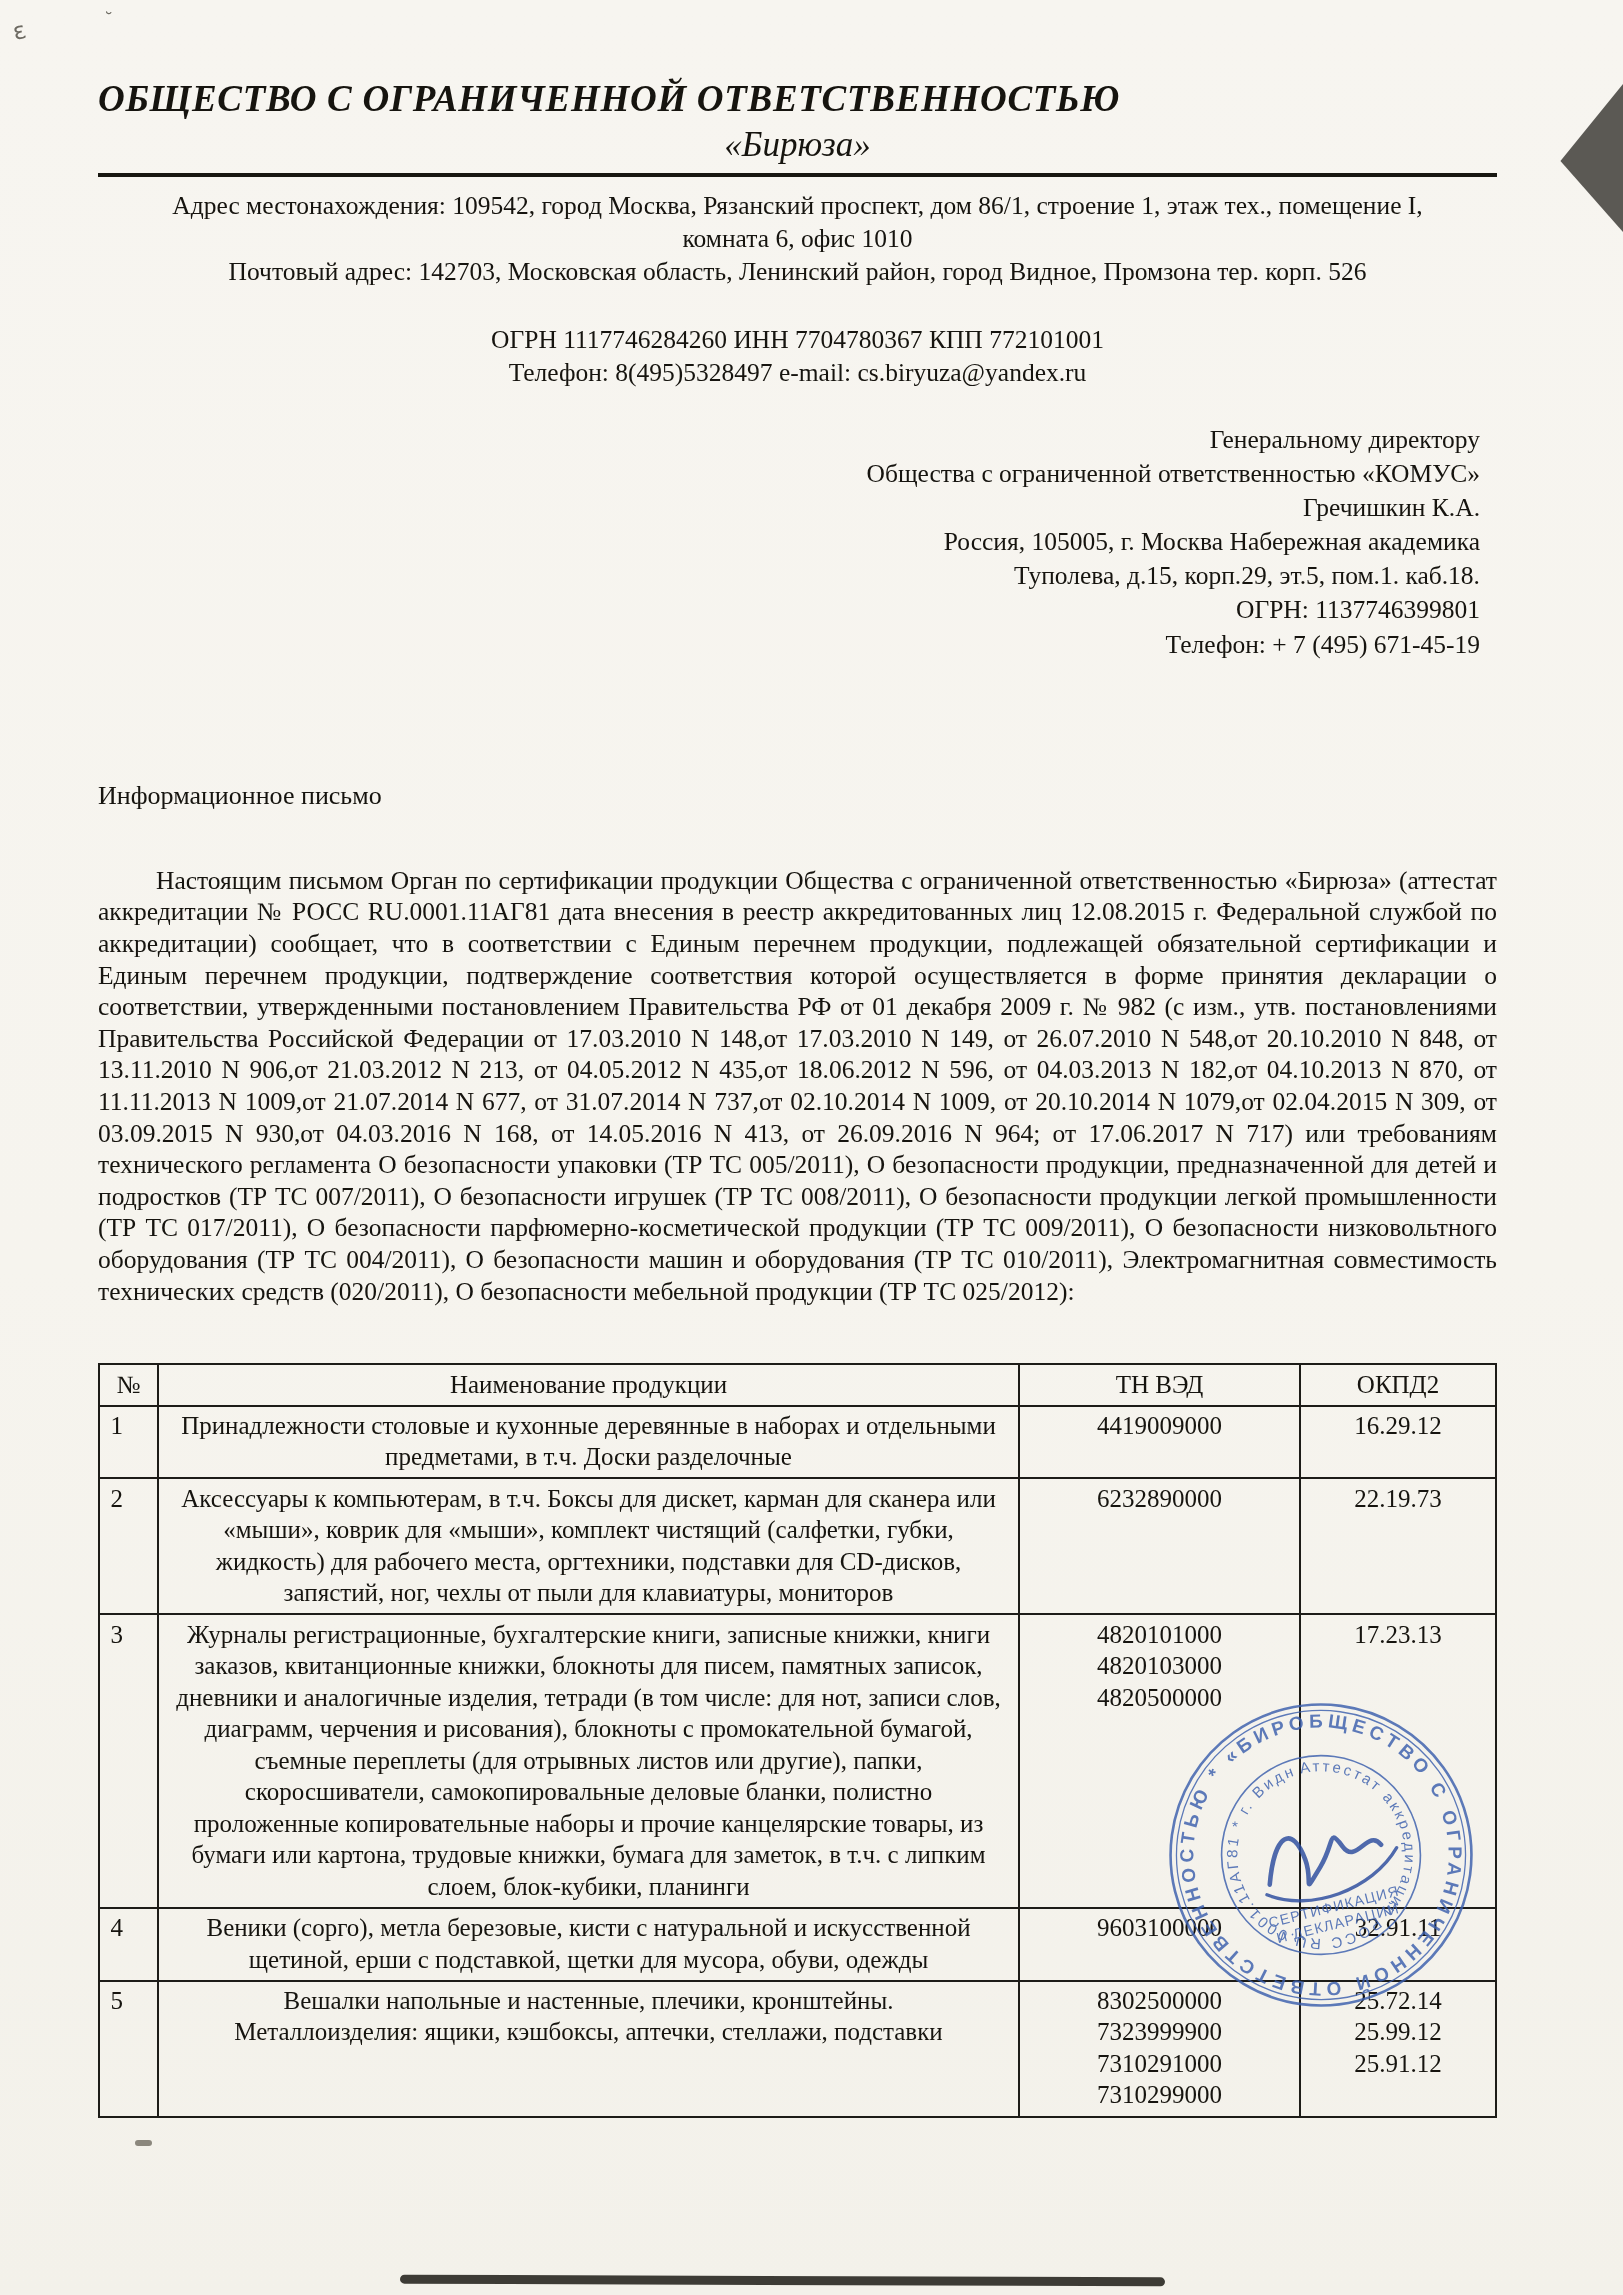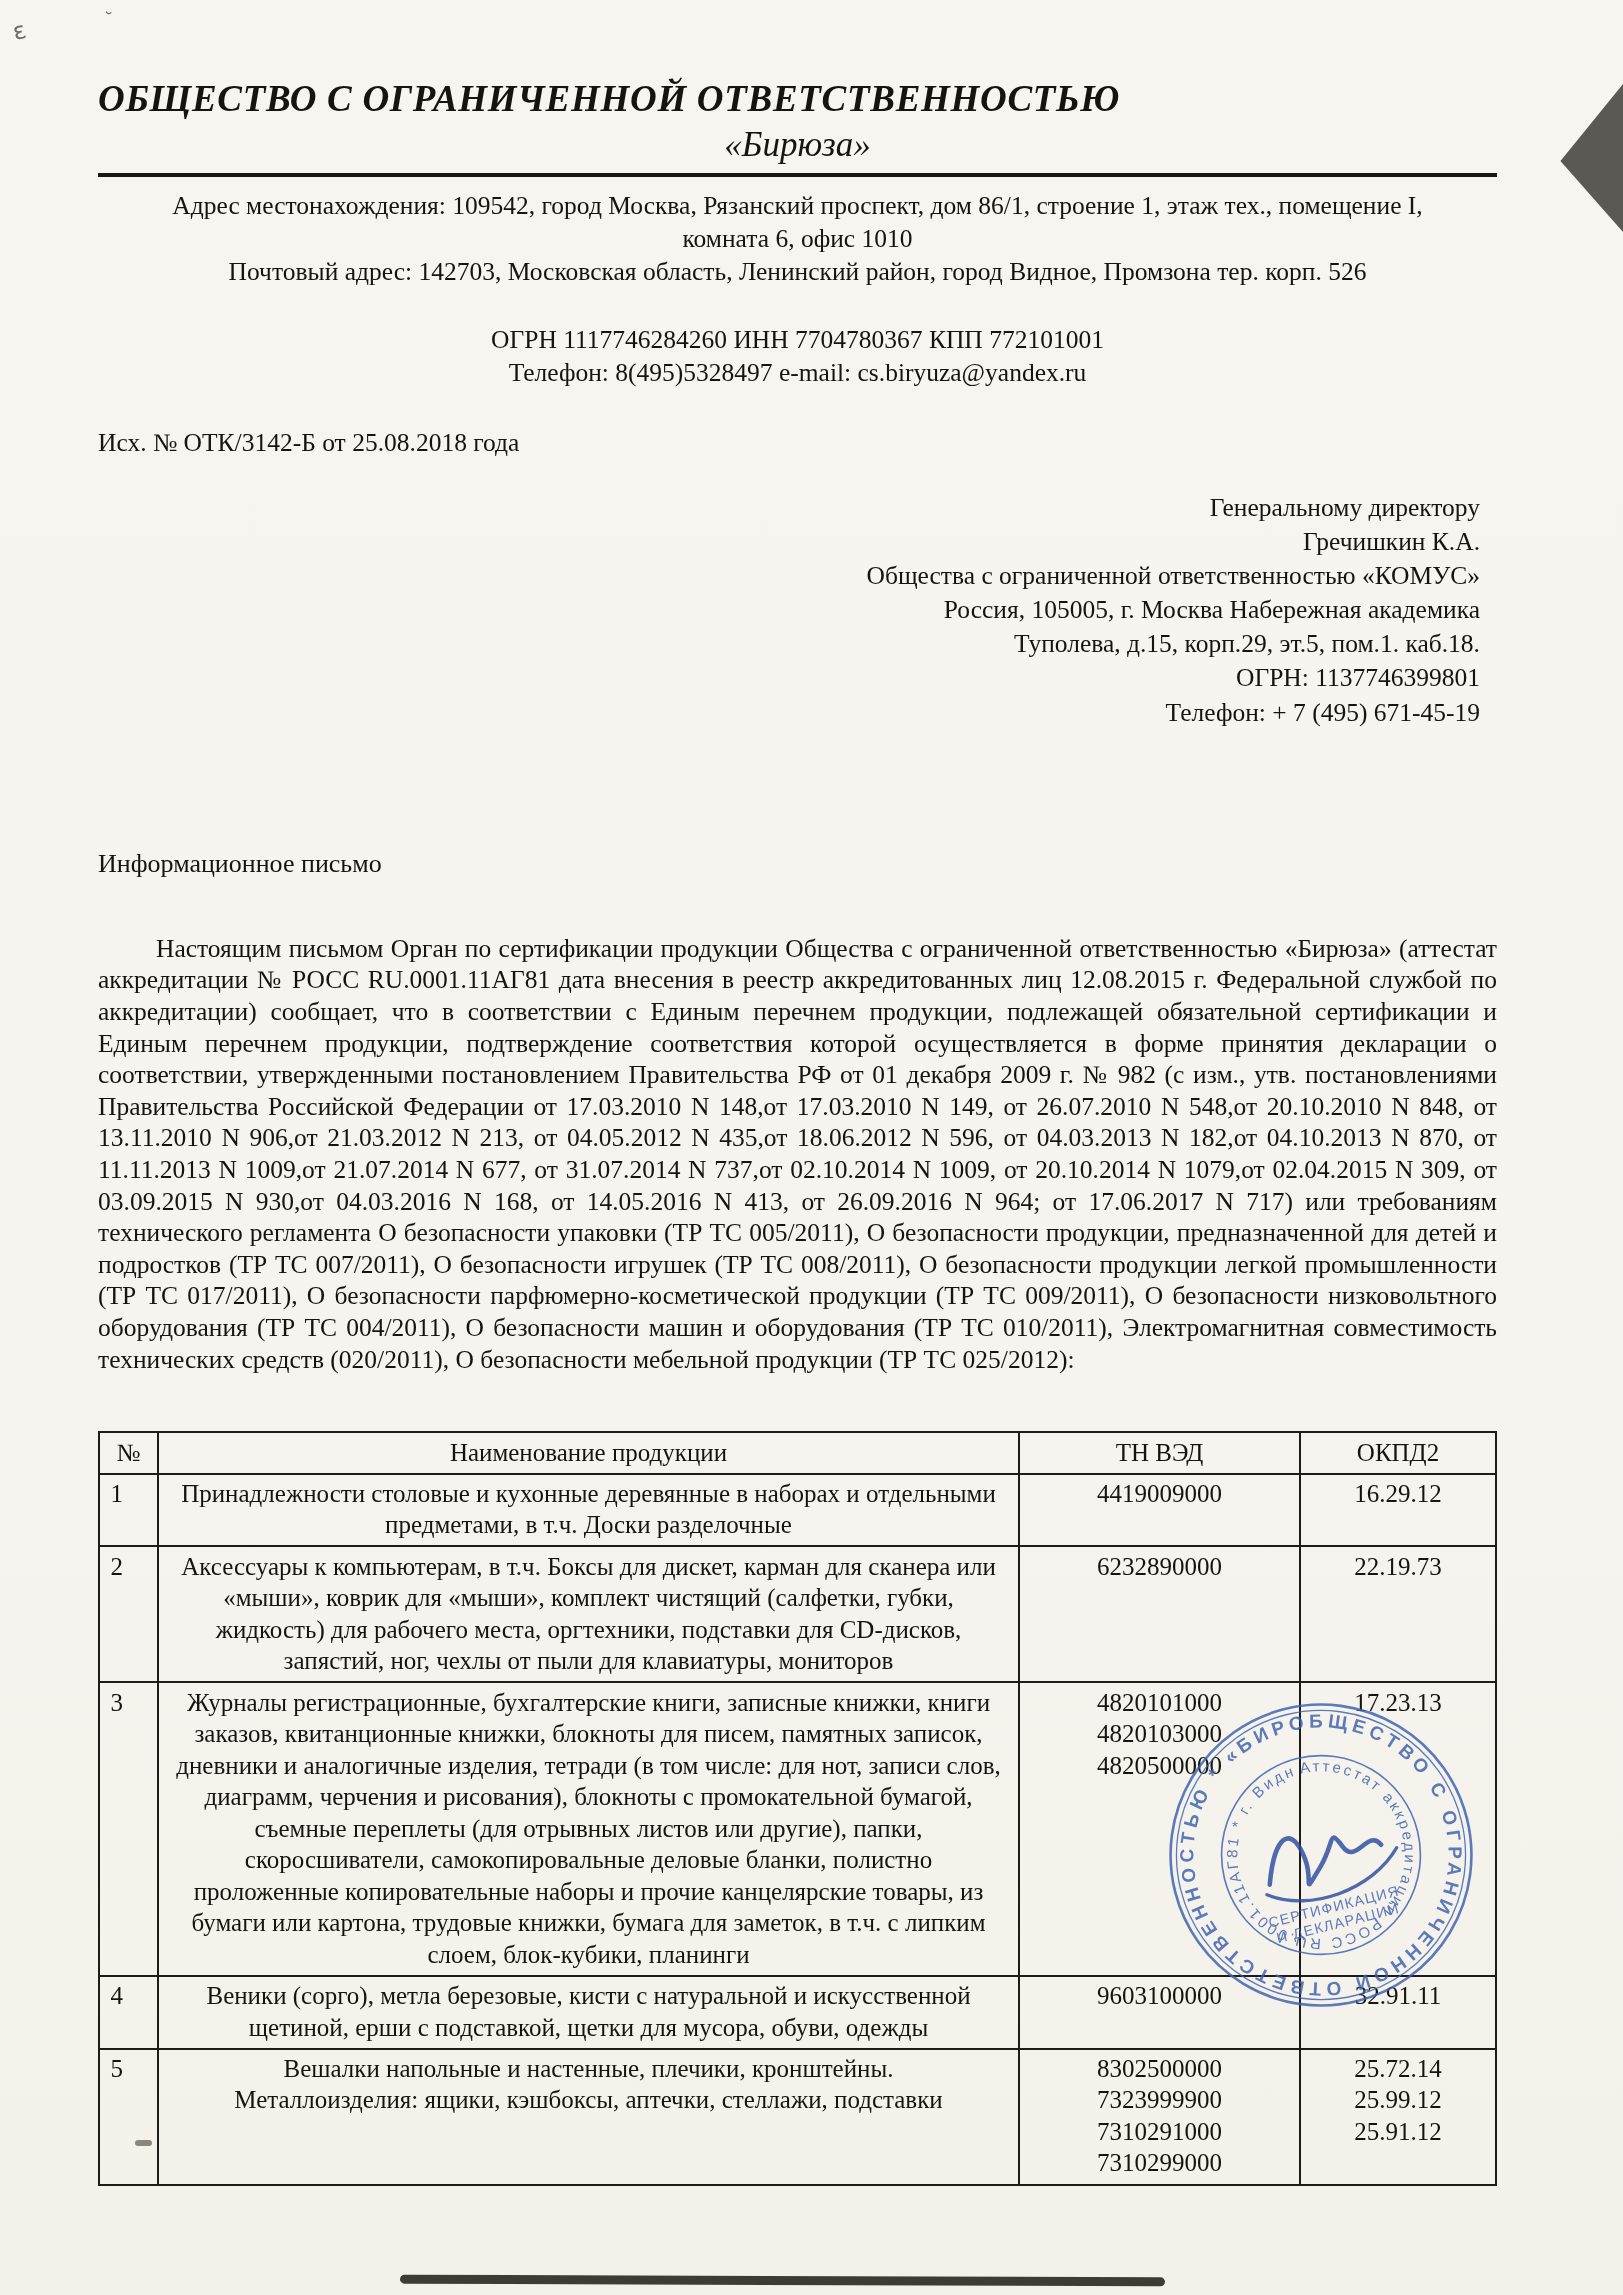--- a/index.html
+++ b/index.html
@@ -164,26 +164,25 @@
         <div class="addr-line">Адрес местонахождения: 109542, город Москва, Рязанский проспект, дом 86/1, строение 1, этаж тех., помещение I, комната 6, офис 1010</div>
         <div class="addr-line">Почтовый адрес: 142703, Московская область, Ленинский район, город Видное, Промзона тер. корп. 526</div>
       </div>
 
       <div class="ogrn-block">
         <div>ОГРН 1117746284260 ИНН 7704780367 КПП 772101001</div>
         <div>Телефон: 8(495)5328497 e-mail: cs.biryuza@yandex.ru</div>
       </div>
     </div>
 
-    <div class="ref-line">Исх. № ОТК/3142-Б от 25.08.2018 года</div>
 
     <div class="recipient">
       <div>Генеральному директору</div>
+      <div>Общества с ограниченной ответственностью «КОМУС»</div>
       <div>Гречишкин К.А.</div>
-      <div>Общества с ограниченной ответственностью «КОМУС»</div>
       <div>Россия, 105005, г. Москва Набережная академика</div>
       <div>Туполева, д.15, корп.29, эт.5, пом.1. каб.18.</div>
       <div>ОГРН: 1137746399801</div>
       <div>Телефон: + 7 (495) 671-45-19</div>
     </div>
 
     <div class="letter-title">Информационное письмо</div>
 
     <div class="body-par">Настоящим письмом Орган по сертификации продукции Общества с ограниченной ответственностью «Бирюза» (аттестат аккредитации № РОСС RU.0001.11АГ81 дата внесения в реестр аккредитованных лиц 12.08.2015 г. Федеральной службой по аккредитации) сообщает, что в соответствии с Единым перечнем продукции, подлежащей обязательной сертификации и Единым перечнем продукции, подтверждение соответствия которой осуществляется в форме принятия декларации о соответствии, утвержденными постановлением Правительства РФ от 01 декабря 2009 г. № 982 (с изм., утв. постановлениями Правительства Российской Федерации от 17.03.2010 N 148,от 17.03.2010 N 149, от 26.07.2010 N 548,от 20.10.2010 N 848, от 13.11.2010 N 906,от 21.03.2012 N 213, от 04.05.2012 N 435,от 18.06.2012 N 596, от 04.03.2013 N 182,от 04.10.2013 N 870, от 11.11.2013 N 1009,от 21.07.2014 N 677, от 31.07.2014 N 737,от 02.10.2014 N 1009, от 20.10.2014 N 1079,от 02.04.2015 N 309, от 03.09.2015 N 930,от 04.03.2016 N 168, от 14.05.2016 N 413, от 26.09.2016 N 964; от 17.06.2017 N 717) или требованиям технического регламента О безопасности упаковки (ТР ТС 005/2011), О безопасности продукции, предназначенной для детей и подростков (ТР ТС 007/2011), О безопасности игрушек (ТР ТС 008/2011), О безопасности продукции легкой промышленности (ТР ТС 017/2011), О безопасности парфюмерно-косметической продукции (ТР ТС 009/2011), О безопасности низковольтного оборудования (ТР ТС 004/2011), О безопасности машин и оборудования (ТР ТС 010/2011), Электромагнитная совместимость технических средств (020/2011), О безопасности мебельной продукции (ТР ТС 025/2012):</div>
 

